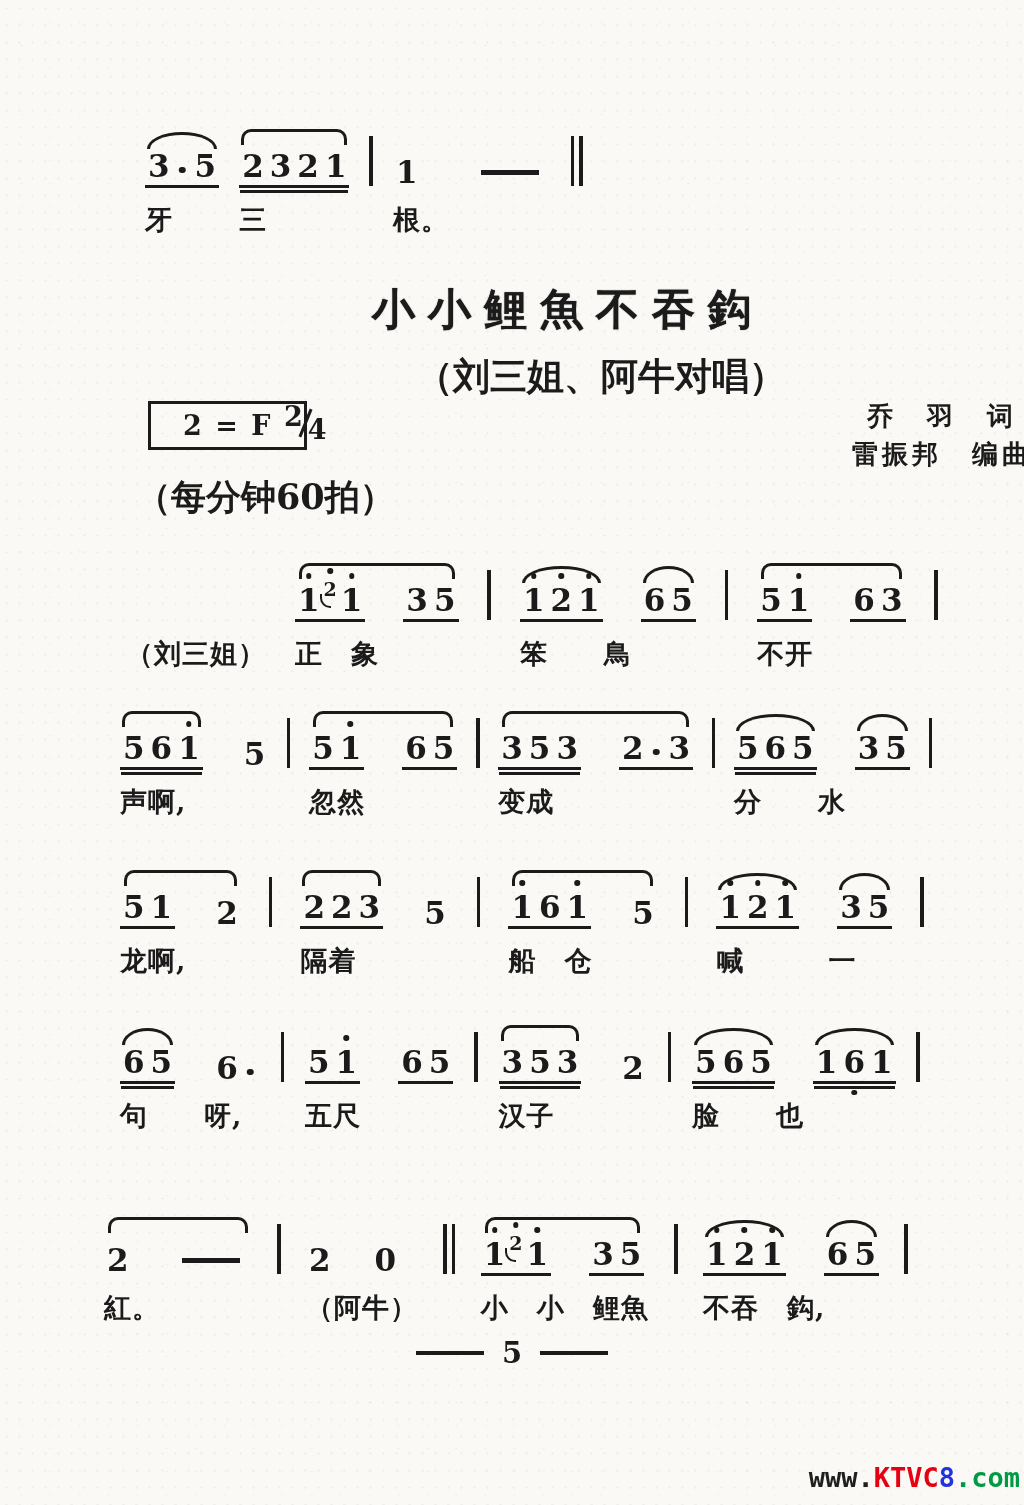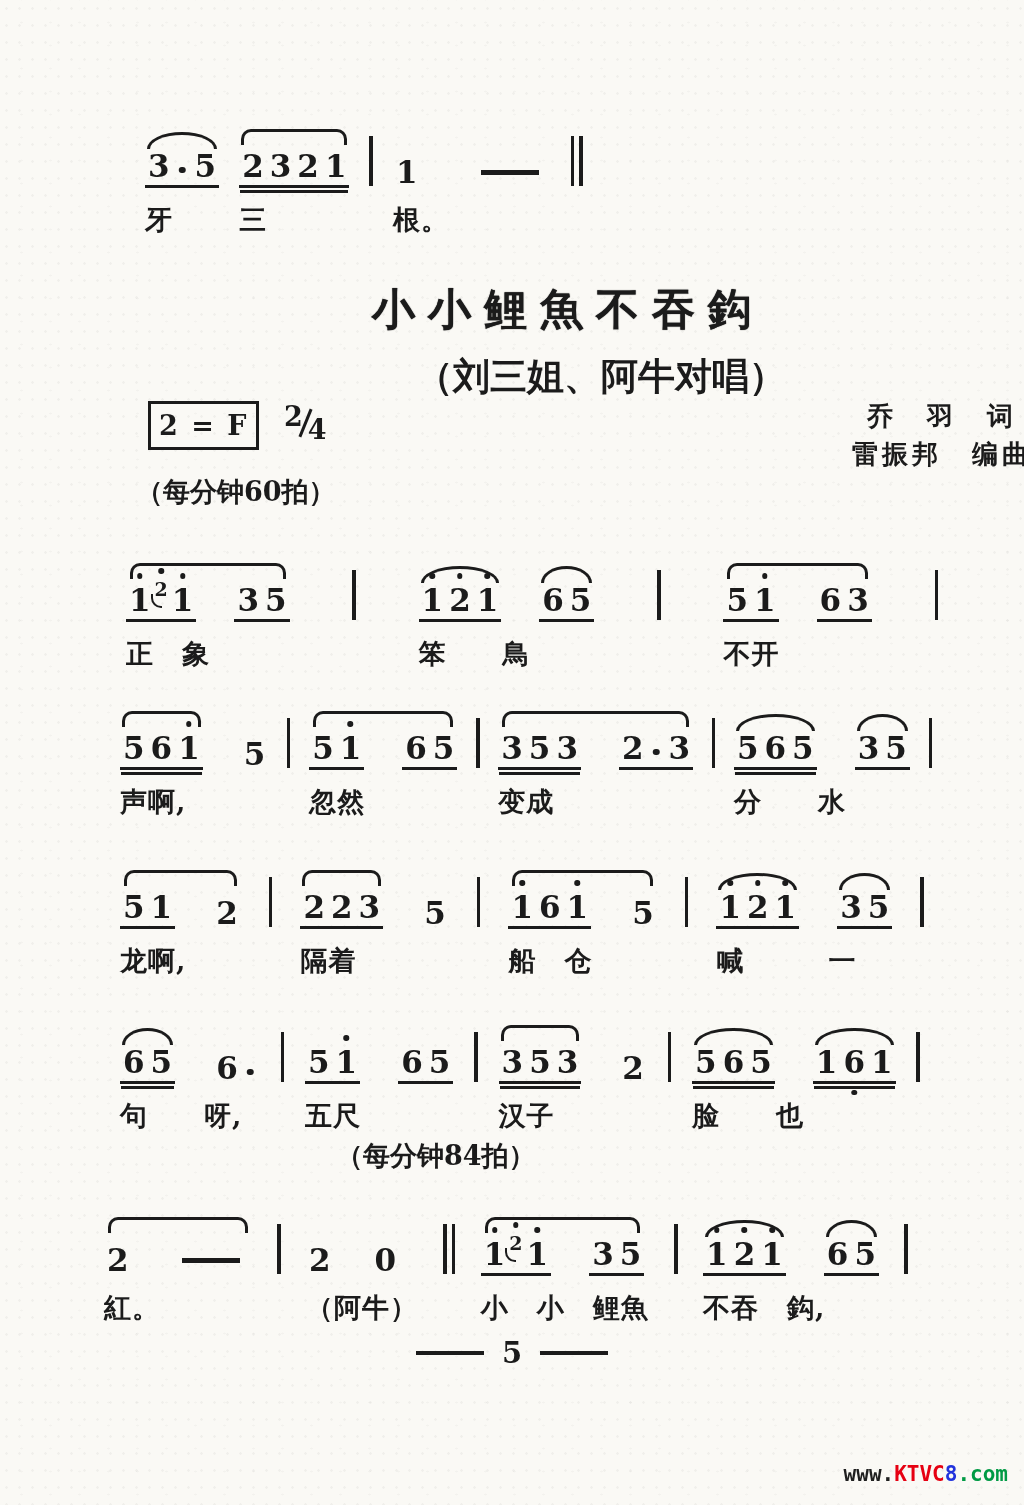--- a/index.html
+++ b/index.html
@@ -48,45 +48,45 @@
   .bar{width:3.5px; height:50px; background:#1b1b1b; margin-bottom:56px; align-self:flex-end;}
   .dbar{display:flex; gap:5px; margin-bottom:56px; align-self:flex-end;}
   .dbar i{display:block; width:3.5px; height:50px; background:#1b1b1b;}
   .ebar{display:flex; gap:5px; margin-bottom:56px; align-self:flex-end;}
   .ebar i{display:block; width:3.5px; height:50px; background:#1b1b1b;}
   
   .ttl{position:absolute; left:372px; top:281px; font-size:43px; font-weight:700;
        letter-spacing:13px; white-space:nowrap; text-shadow:0 0 1px #1b1b1b;}
   .sub{position:absolute; left:416px; top:352px; font-size:37px; font-weight:700; white-space:nowrap;}
   .keybox{position:absolute; left:148px; top:401px; border:3.5px solid #1b1b1b;
-       padding:6px 8px; font-size:27px; font-weight:700; letter-spacing:2px;}
+       padding:6px 32px; font-size:27px; font-weight:700; letter-spacing:2px;}
   .tsig{position:absolute; left:284px; top:407px; display:flex; align-items:center; font-weight:700;}
   .tsig .tsn{font-size:27px; transform:translateY(-6px);}
   .tsig .tsbar{width:3px; height:30px; background:#1b1b1b; transform:rotate(22deg); margin:0 1px;}
   .tsig .tsd{font-size:27px; transform:translateY(7px);}
   .credits{position:absolute; right:0px; top:397px; text-align:center;}
   .credits div{font-size:26px; font-weight:700; line-height:38px; letter-spacing:4px;
        white-space:nowrap; margin-right:-8px;}
-  .tempo{position:absolute; font-size:27px; font-weight:700; white-space:nowrap;}
+  .tempo{position:absolute; font-size:35px; font-weight:700; white-space:nowrap;}
   .tempo1{left:136px; top:474px;}
   .tempo2{left:336px; top:1138px;}
   
   .ltop{left:145px; top:104px; width:438px;}
   .l1{left:126px; top:538px; width:812px;}
   .l2{left:120px; top:686px; width:812px;}
   .l3{left:120px; top:845px; width:804px;}
   .l4{left:120px; top:1000px; width:800px;}
   .l5{left:104px; top:1192px; width:804px;}
   
   .footer{position:absolute; left:0; top:1336px; width:100%; display:flex;
        justify-content:center; align-items:center; gap:18px;}
   .frule{width:68px; height:3.5px; background:#1b1b1b;}
   .pnum{font-size:29px; font-weight:700;}
-  .wm{position:absolute; right:16px; top:1462px; font-family:"DejaVu Sans Mono", monospace;
-      font-weight:700; font-size:21px; letter-spacing:0px; white-space:nowrap;}
+  .wm{position:absolute; right:4px; top:1462px; font-family:"DejaVu Sans Mono", monospace;
+      font-weight:700; font-size:27px; letter-spacing:0px; white-space:nowrap;}
 </style>
 </head>
 <body>
 
 <div class="page">
 
   <div class="mline ltop">
       <div class="cell">
         <div class="nr">
           <span class="part u1 arc">
@@ -142,20 +142,24 @@
   </div>
 
   <div class="credits">
     <div>乔　羽　词</div>
     <div>雷振邦　编曲</div>
   </div>
 
   <div class="tempo tempo1">（每分钟60拍）</div>
 
   <div class="mline l1">
+      <div class="cell">
+        <div class="nr"></div>
+        <div class="ly">（刘三姐）</div>
+      </div>
       <div class="cell csq">
         <div class="nr">
           <span class="part u1">
             <span class="n hi">1</span>
             <span class="n hi grace">2</span>
             <span class="n hi">1</span>
           </span>
           <span class="part u1">
             <span class="n">3</span>
             <span class="n">5</span>
@@ -367,21 +371,20 @@
             <span class="n">1</span>
             <span class="n lo">6</span>
             <span class="n">1</span>
           </span>
         </div>
         <div class="ly">脸　　也</div>
       </div>
       <div class="bar"></div>
     </div>
 
-  <div class="tempo tempo2">（每分钟84拍）</div>
 
   <div class="mline l5">
       <div class="cell csq">
         <div class="nr">
           <span class="part u0">
             <span class="n">2</span>
           </span>
           <span class="part">
             <span class="ndash"></span>
           </span>

